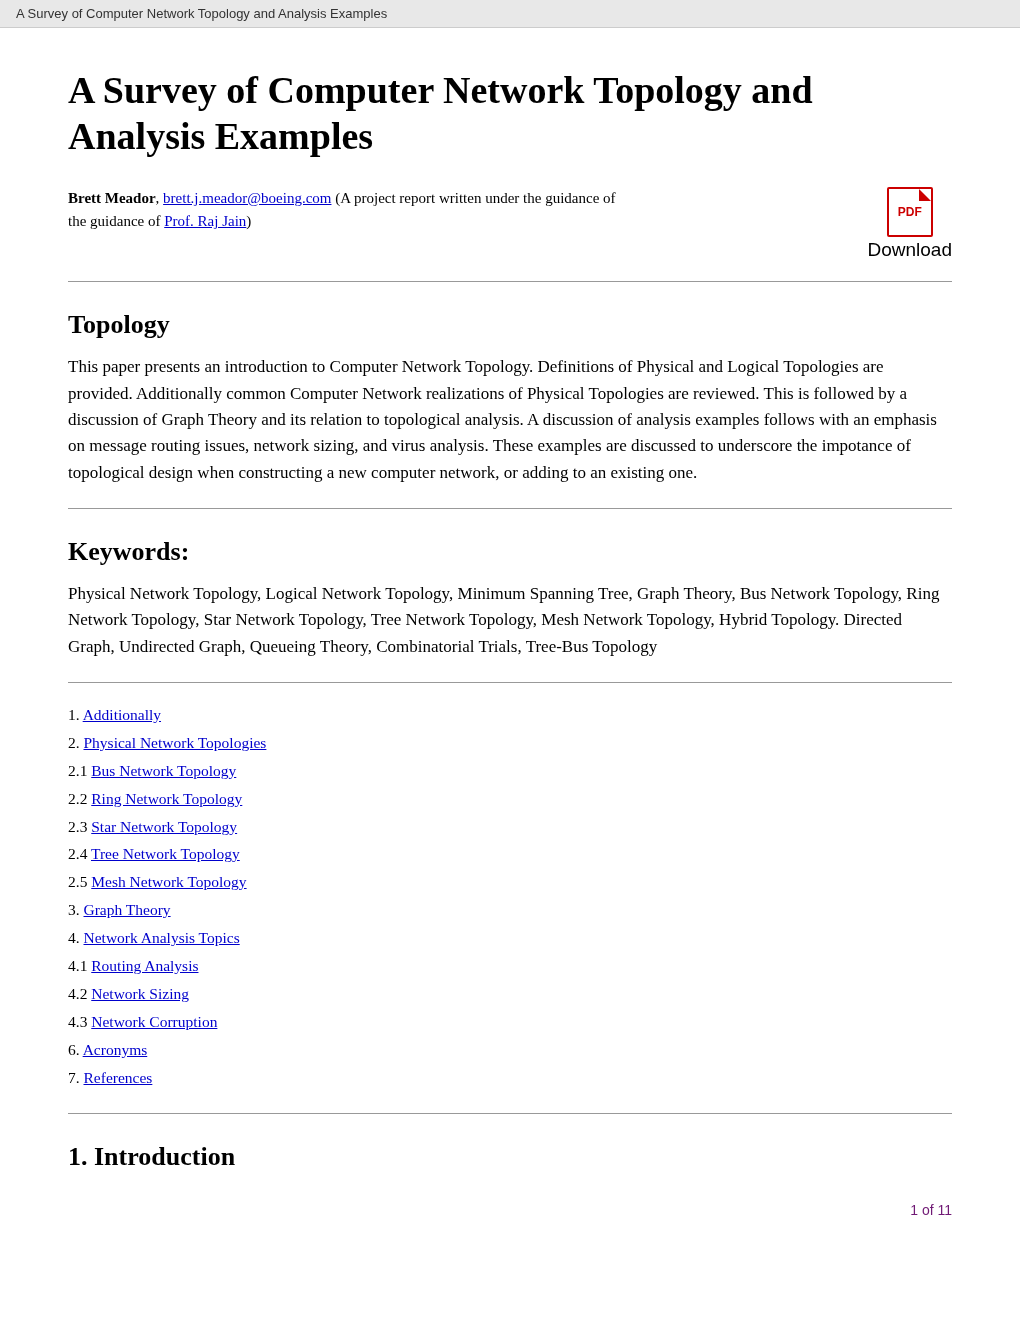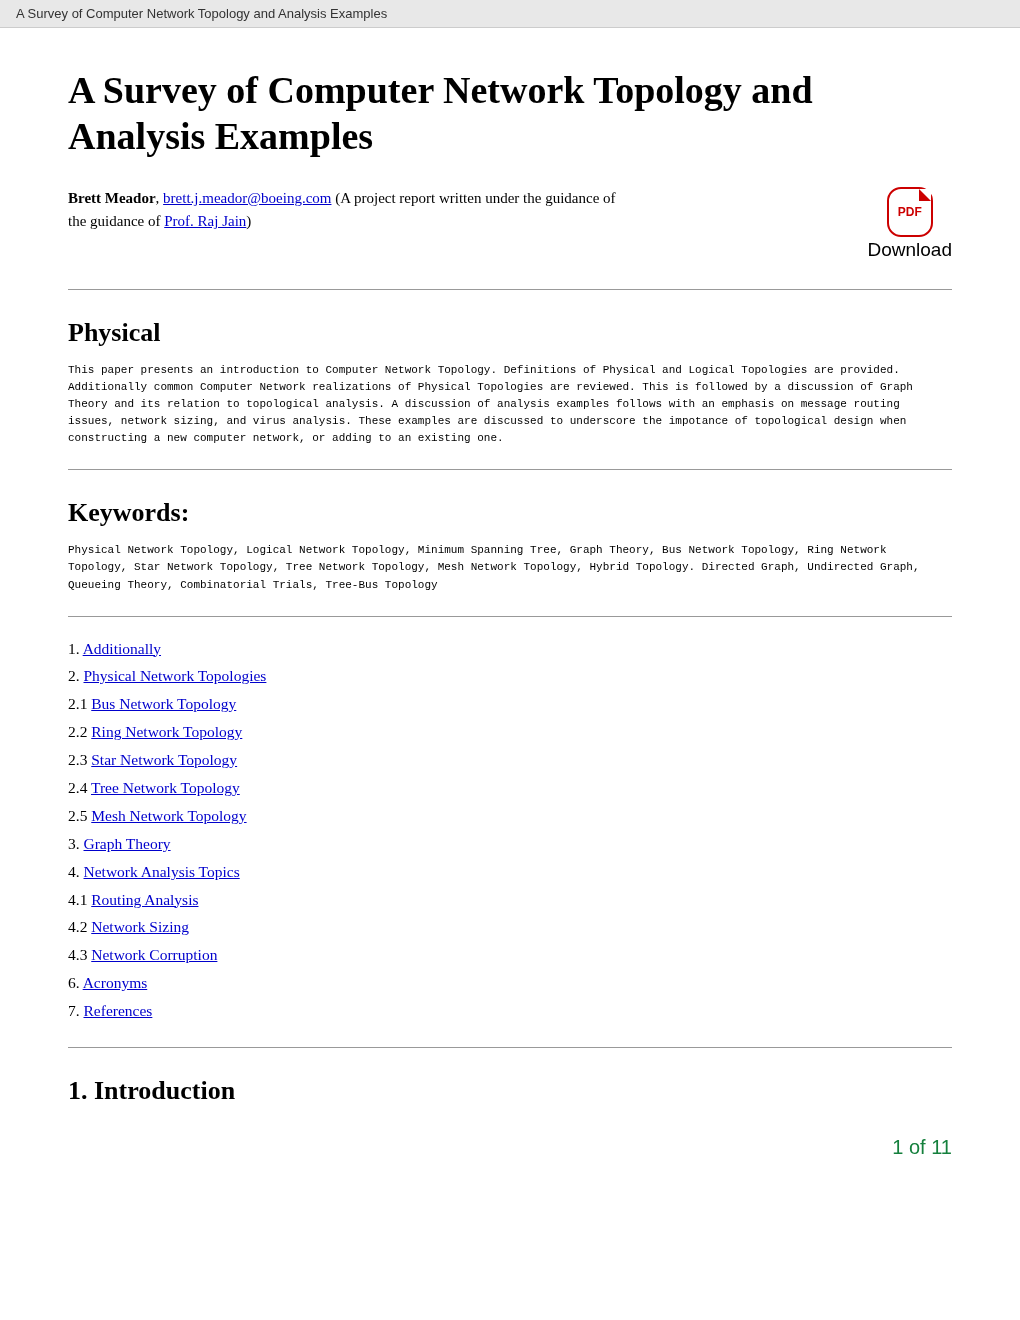--- a/index.html
+++ b/index.html
@@ -38,21 +38,21 @@
       line-height: 1.2;
       font-family: Times New Roman, Times, serif;
     }
 
     .author-section {
       display: flex;
       justify-content: space-between;
       align-items: flex-start;
       margin-bottom: 20px;
       border-bottom: 1px solid #999;
-      padding-bottom: 28px;
+      padding-bottom: 20px;
     }
 
     .author-text {
       font-size: 15px;
       line-height: 1.5;
     }
 
     .author-text strong {
       font-weight: bold;
     }
@@ -69,21 +69,21 @@
       font-size: 14px;
       color: #333;
       font-family: Arial, sans-serif;
     }
 
     .pdf-icon-inner {
       width: 46px;
       height: 50px;
       background: #fff;
       border: 2px solid #c00;
-      border-radius: 14px;
+      border-radius: 2px;
       display: flex;
       align-items: center;
       justify-content: center;
       position: relative;
     }
 
     .pdf-icon-inner::before {
       content: '';
       position: absolute;
       top: 0;
@@ -118,24 +118,23 @@
 
     .section-title-numbered {
       font-size: 26px;
       font-weight: bold;
       margin-top: 28px;
       margin-bottom: 14px;
       font-family: Times New Roman, Times, serif;
     }
 
     .section-body {
-      font-size: 11px;
+      font-size: 17px;
       line-height: 1.55;
       margin-bottom: 4px;
-      font-family: Liberation Mono, monospace;
     }
 
     .divider {
       border: none;
       border-top: 1px solid #999;
       margin: 22px 0 18px 0;
     }
 
     .toc-list {
       list-style: none;
@@ -153,23 +152,23 @@
     .toc-list li {
       padding-left: 0;
     }
 
     .toc-sub {
       padding-left: 16px;
     }
 
     .page-footer {
       text-align: right;
-      font-size: 20px;
-      font-family: Arial, sans-serif;
-      color: #15803d;
+      font-size: 14px;
+      font-family: Arial, sans-serif;
+      color: #701a75;
       margin-top: 30px;
     }
   </style>
 </head>
 <body>
 
 <div class="browser-tab">
   <span>A Survey of Computer Network Topology and Analysis Examples</span>
 </div>
 
@@ -185,21 +184,21 @@
       the guidance of <a href="#">Prof. Raj Jain</a><span>)</span>
     </div>
     <div class="download-area">
       <div class="pdf-icon-inner">
         <span class="pdf-text">PDF</span>
       </div>
       <span class="download-label">Download</span>
     </div>
   </div>
 
-  <h2 class="section-title">Physical</h2>
+  <h2 class="section-title">Topology</h2>
   <p class="section-body">This paper presents an introduction to Computer Network Topology. Definitions of Physical and Logical Topologies are provided. Additionally common Computer Network realizations of Physical Topologies are reviewed. This is followed by a discussion of Graph Theory and its relation to topological analysis. A discussion of analysis examples follows with an emphasis on message routing issues, network sizing, and virus analysis. These examples are discussed to underscore the impotance of topological design when constructing a new computer network, or adding to an existing one.</p>
 
   <hr class="divider">
 
   <h2 class="section-title">Keywords:</h2>
   <p class="section-body">Physical Network Topology, Logical Network Topology, Minimum Spanning Tree, Graph Theory, Bus Network Topology, Ring Network Topology, Star Network Topology, Tree Network Topology, Mesh Network Topology, Hybrid Topology. Directed Graph, Undirected Graph, Queueing Theory, Combinatorial Trials, Tree-Bus Topology</p>
 
   <hr class="divider">
 
   <ul class="toc-list">

